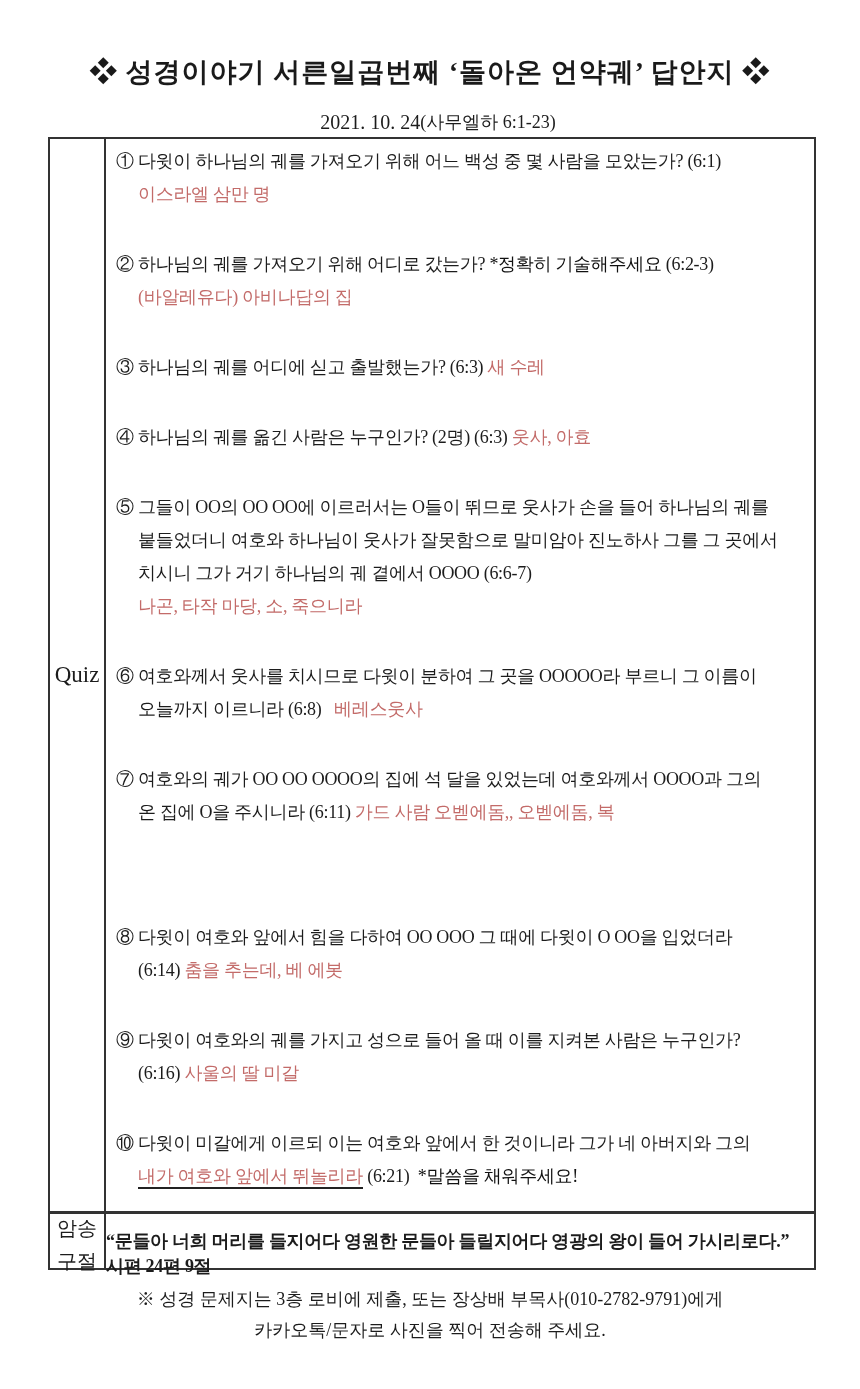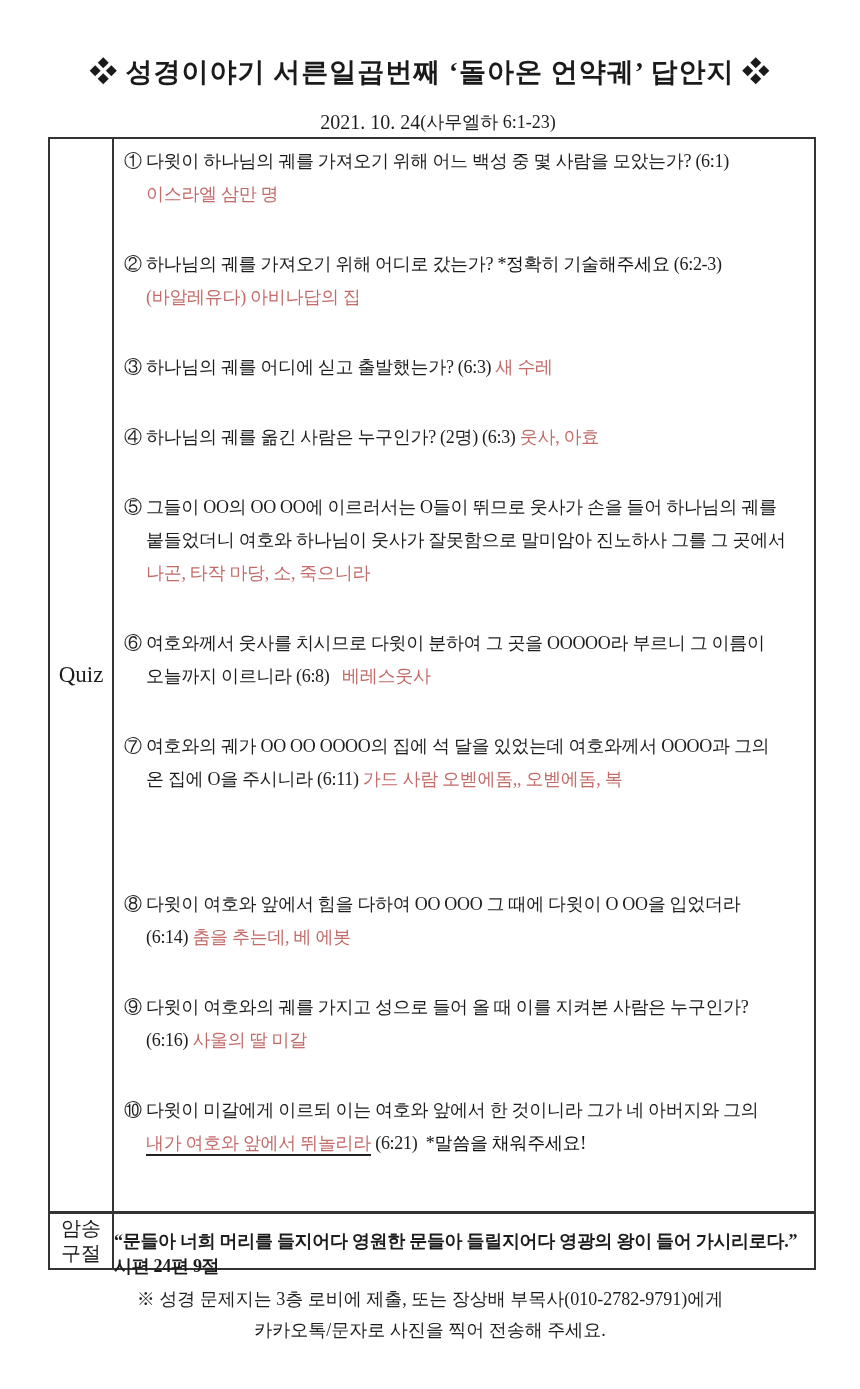--- a/index.html
+++ b/index.html
@@ -25,26 +25,26 @@
   .meta-ref  { font-size:18px; }
 
   .quiz-table {
     margin:3px 0 0 48px; width:768px;
     border:2px solid var(--line);
   }
   .quiz-row { display:flex; height:1075px; border-bottom:3px solid var(--line); }
   .verse-row { display:flex; height:54px; }
 
   .label-cell {
-    width:64px; flex-shrink:0; border-right:2px solid var(--line);
+    width:56px; flex-shrink:0; border-right:2px solid var(--line);
     display:flex; flex-direction:column; align-items:center; justify-content:center;
     text-align:center;
   }
   .quiz-label { font-size:23px; }
-  .verse-label-line { font-size:20px; line-height:25px; }
+  .verse-label-line { font-size:20px; line-height:25px;margin-top:8px; }
 
   .content-cell { flex:1; padding:6px 2px 0 10px; overflow:hidden; }
 
   .question { margin-bottom:37px; font-size:18px; line-height:33px; letter-spacing:-0.3px; }
   .question:last-child { margin-bottom:0; }
   .question.gap-large { margin-bottom:92px; }
   .qline { padding-left:22px; white-space:pre-wrap; }
   .qline.first { padding-left:0; }
   .seg-q  { color:var(--ink); }
   .seg-b  { color:#111; font-weight:normal; }
@@ -86,20 +86,21 @@
           </div>
           <div class="question">
             <div class="qline first"><span class="seg-q">③ 하나님의 궤를 어디에 싣고 출발했는가? (6:3) </span><span class="seg-a">새 수레</span></div>
           </div>
           <div class="question">
             <div class="qline first"><span class="seg-q">④ 하나님의 궤를 옮긴 사람은 누구인가? (2명) (6:3) </span><span class="seg-a">웃사, 아효</span></div>
           </div>
           <div class="question">
             <div class="qline first"><span class="seg-q">⑤ 그들이 OO의 OO OO에 이르러서는 O들이 뛰므로 웃사가 손을 들어 하나님의 궤를</span></div>
             <div class="qline"><span class="seg-q">붙들었더니 여호와 하나님이 웃사가 잘못함으로 말미암아 진노하사 그를 그 곳에서</span></div>
+            <div class="qline"><span class="seg-q">치시니 그가 거기 하나님의 궤 곁에서 OOOO (6:6-7)</span></div>
             <div class="qline"><span class="seg-a">나곤, 타작 마당, 소, 죽으니라</span></div>
           </div>
           <div class="question">
             <div class="qline first"><span class="seg-q">⑥ 여호와께서 웃사를 치시므로 다윗이 분하여 그 곳을 OOOOO라 부르니 그 이름이</span></div>
             <div class="qline"><span class="seg-q">오늘까지 이르니라 (6:8)   </span><span class="seg-a">베레스웃사</span></div>
           </div>
           <div class="question gap-large">
             <div class="qline first"><span class="seg-q">⑦ 여호와의 궤가 OO OO OOOO의 집에 석 달을 있었는데 여호와께서 OOOO과 그의</span></div>
             <div class="qline"><span class="seg-q">온 집에 O을 주시니라 (6:11) </span><span class="seg-a">가드 사람 오벧에돔,, 오벧에돔, 복</span></div>
           </div>

